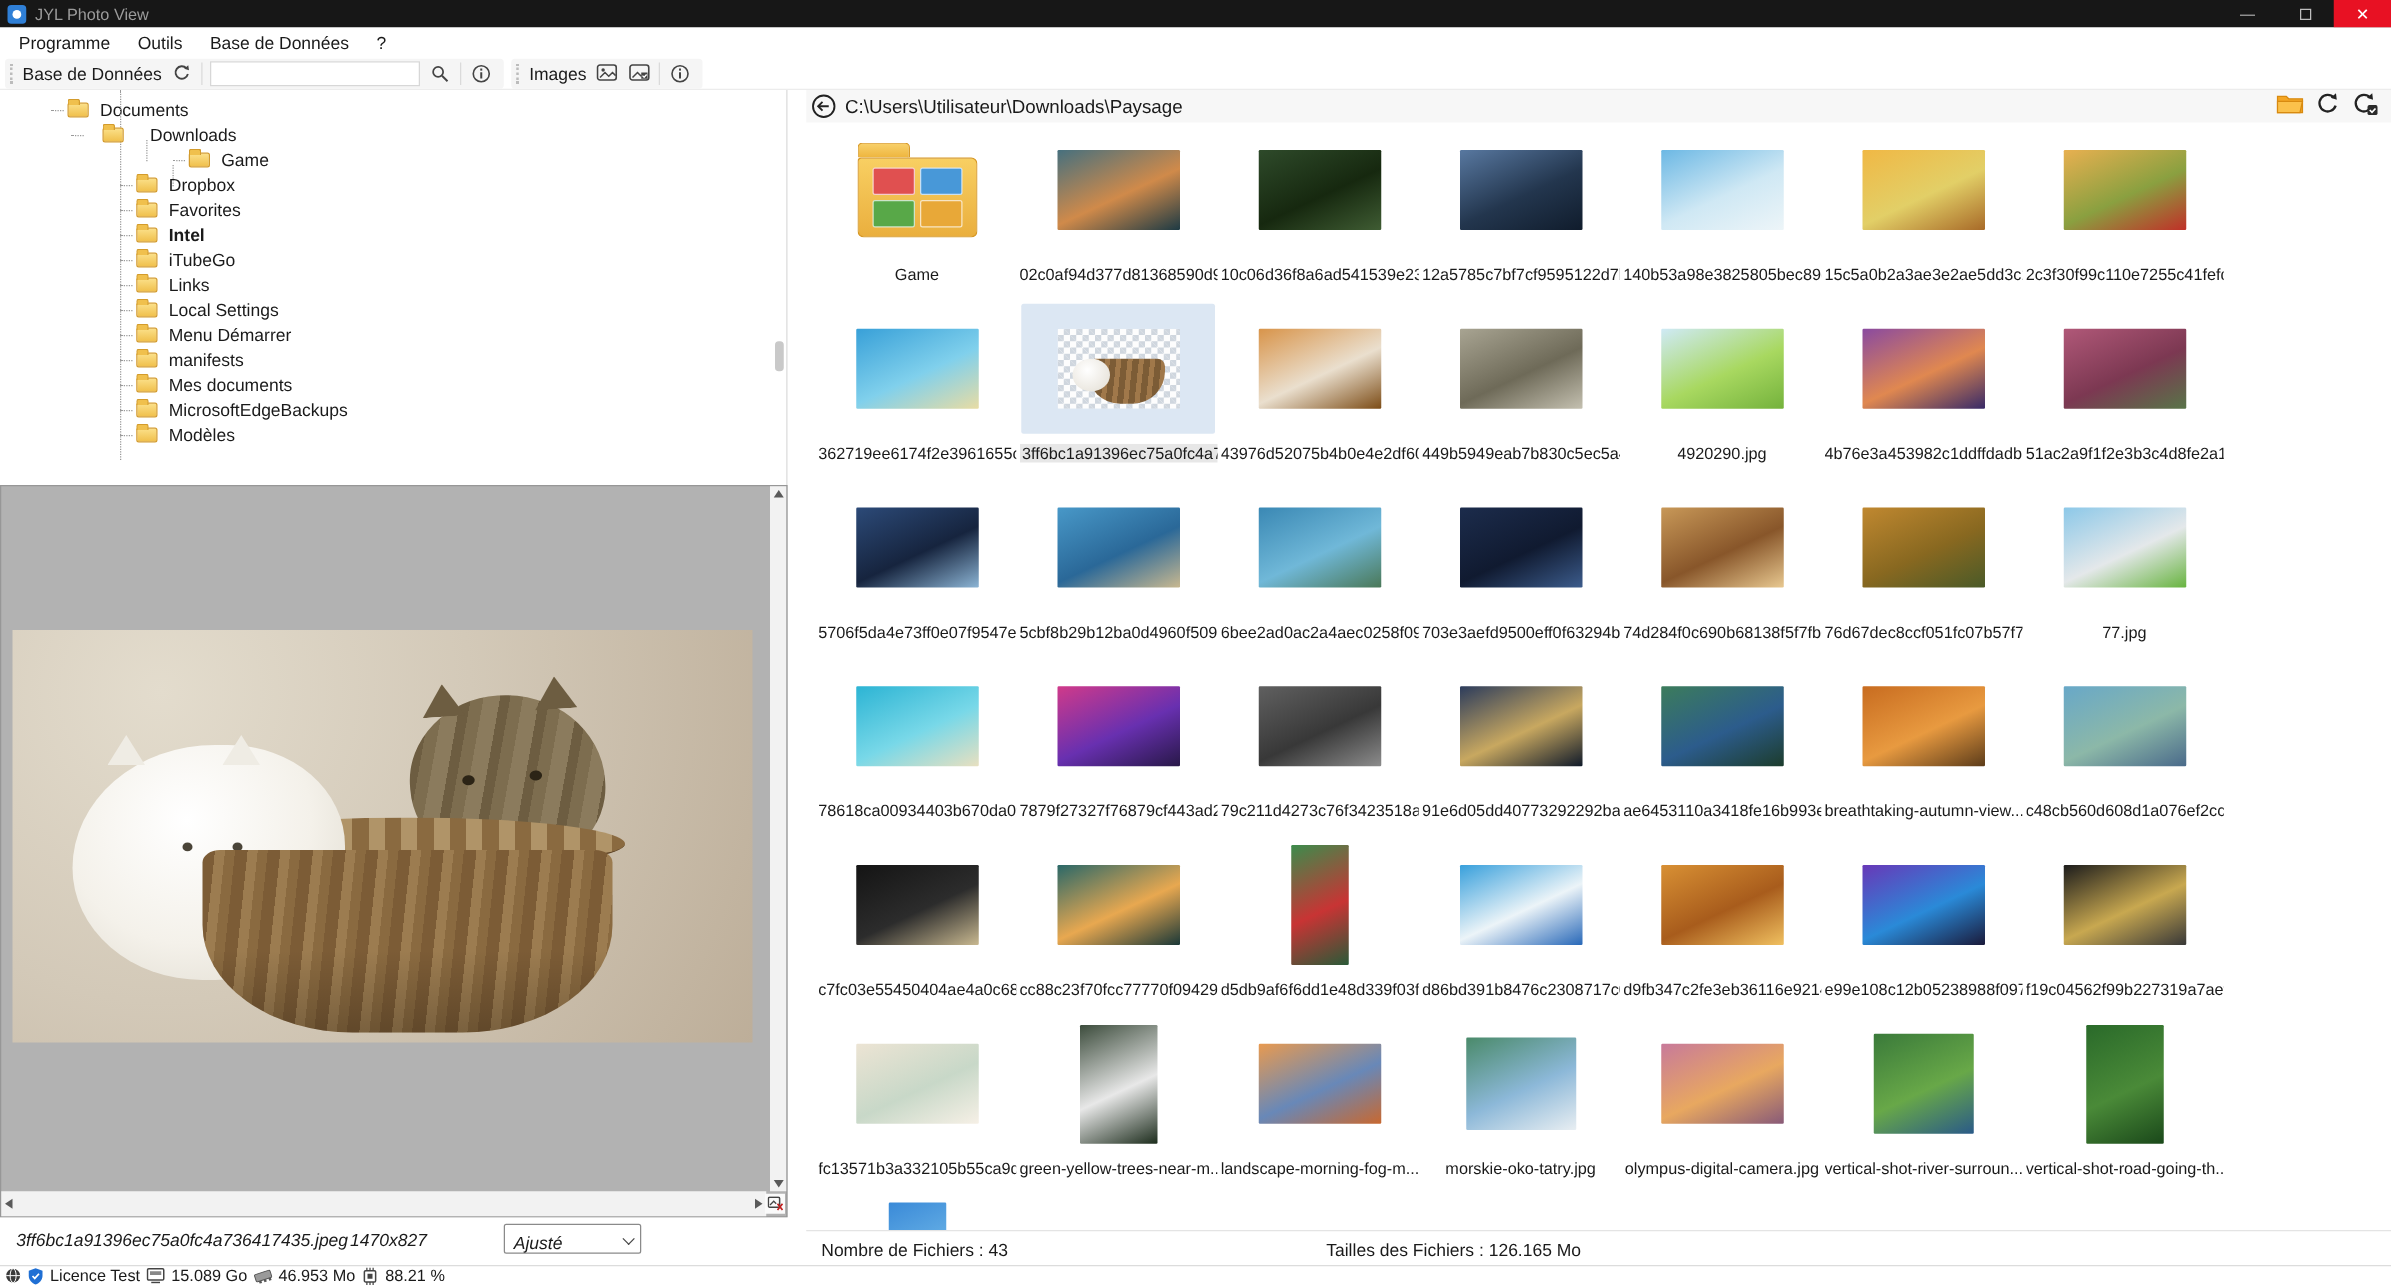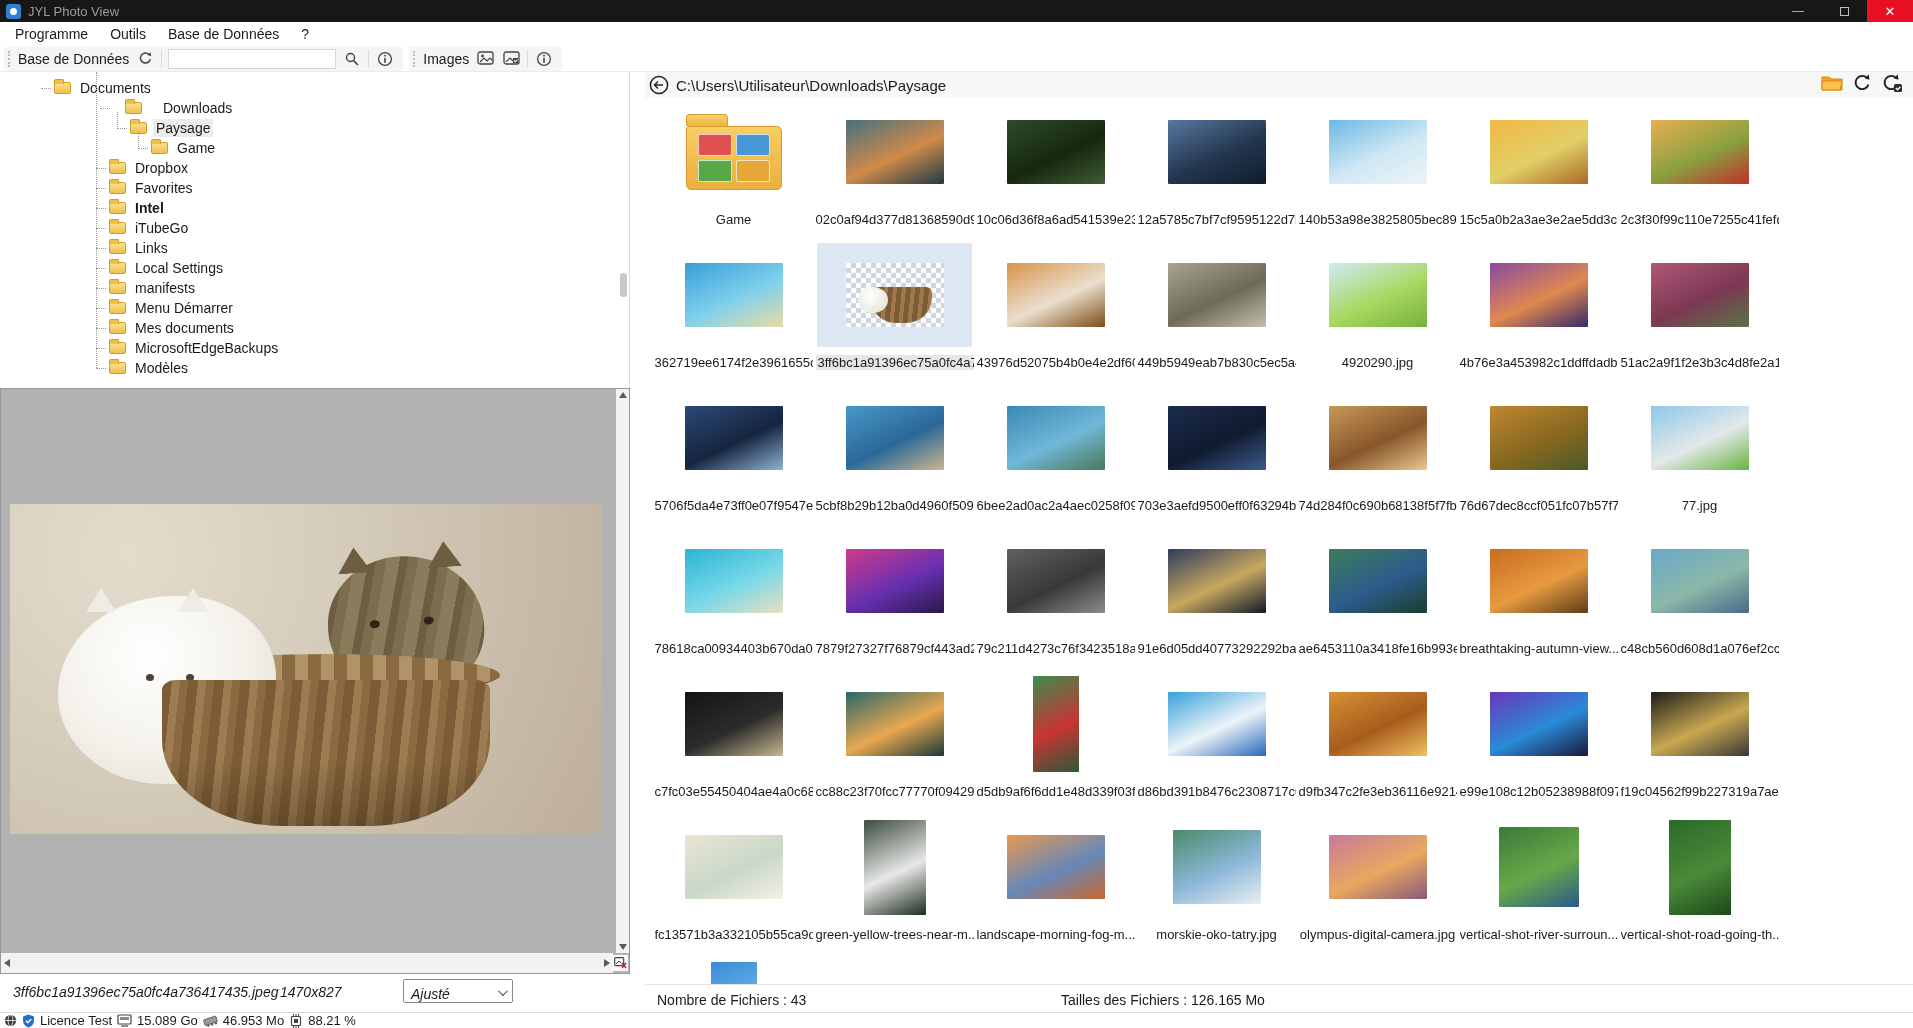--- a/index.html
+++ b/index.html
@@ -226,30 +226,25 @@
 <div class="tree-panel">
   <div class="spine" style="left:96px; top:0; height:296px;"></div>
   <div class="spine" style="left:117px; top:40px; height:17px;"></div>
   <div class="spine" style="left:138px; top:60px; height:17px;"></div>
   <div id="tree-rows">
       <div class="tree-row" style="padding-left: 41px;">
         <span class="stub"></span>
         <span class="tfolder"></span>
         <span class="tlabel">Documents</span>
       </div>
-      <div class="tree-row" style="padding-left: 100px; gap: 12px;">
+      <div class="tree-row" style="padding-left: 57px; gap: 12px;">
         <span class="stub"></span>
         <span class="tfolder"></span>
         <span class="tlabel">Downloads</span>
       </div>
-      <div class="tree-row sel" style="padding-left: 117px;">
-        <span class="stub"></span>
-        <span class="tfolder"></span>
-        <span class="tlabel">Paysage</span>
-      </div>
       <div class="tree-row" style="padding-left: 138px;">
         <span class="stub"></span>
         <span class="tfolder"></span>
         <span class="tlabel">Game</span>
       </div>
       <div class="tree-row" style="padding-left: 96px;">
         <span class="stub"></span>
         <span class="tfolder"></span>
         <span class="tlabel">Dropbox</span>
       </div>
@@ -274,26 +269,26 @@
         <span class="tlabel">Links</span>
       </div>
       <div class="tree-row" style="padding-left: 96px;">
         <span class="stub"></span>
         <span class="tfolder"></span>
         <span class="tlabel">Local Settings</span>
       </div>
       <div class="tree-row" style="padding-left: 96px;">
         <span class="stub"></span>
         <span class="tfolder"></span>
+        <span class="tlabel">Menu Démarrer</span>
+      </div>
+      <div class="tree-row" style="padding-left: 96px;">
+        <span class="stub"></span>
+        <span class="tfolder"></span>
         <span class="tlabel">manifests</span>
-      </div>
-      <div class="tree-row" style="padding-left: 96px;">
-        <span class="stub"></span>
-        <span class="tfolder"></span>
-        <span class="tlabel">Menu Démarrer</span>
       </div>
       <div class="tree-row" style="padding-left: 96px;">
         <span class="stub"></span>
         <span class="tfolder"></span>
         <span class="tlabel">Mes documents</span>
       </div>
       <div class="tree-row" style="padding-left: 96px;">
         <span class="stub"></span>
         <span class="tfolder"></span>
         <span class="tlabel">MicrosoftEdgeBackups</span>

